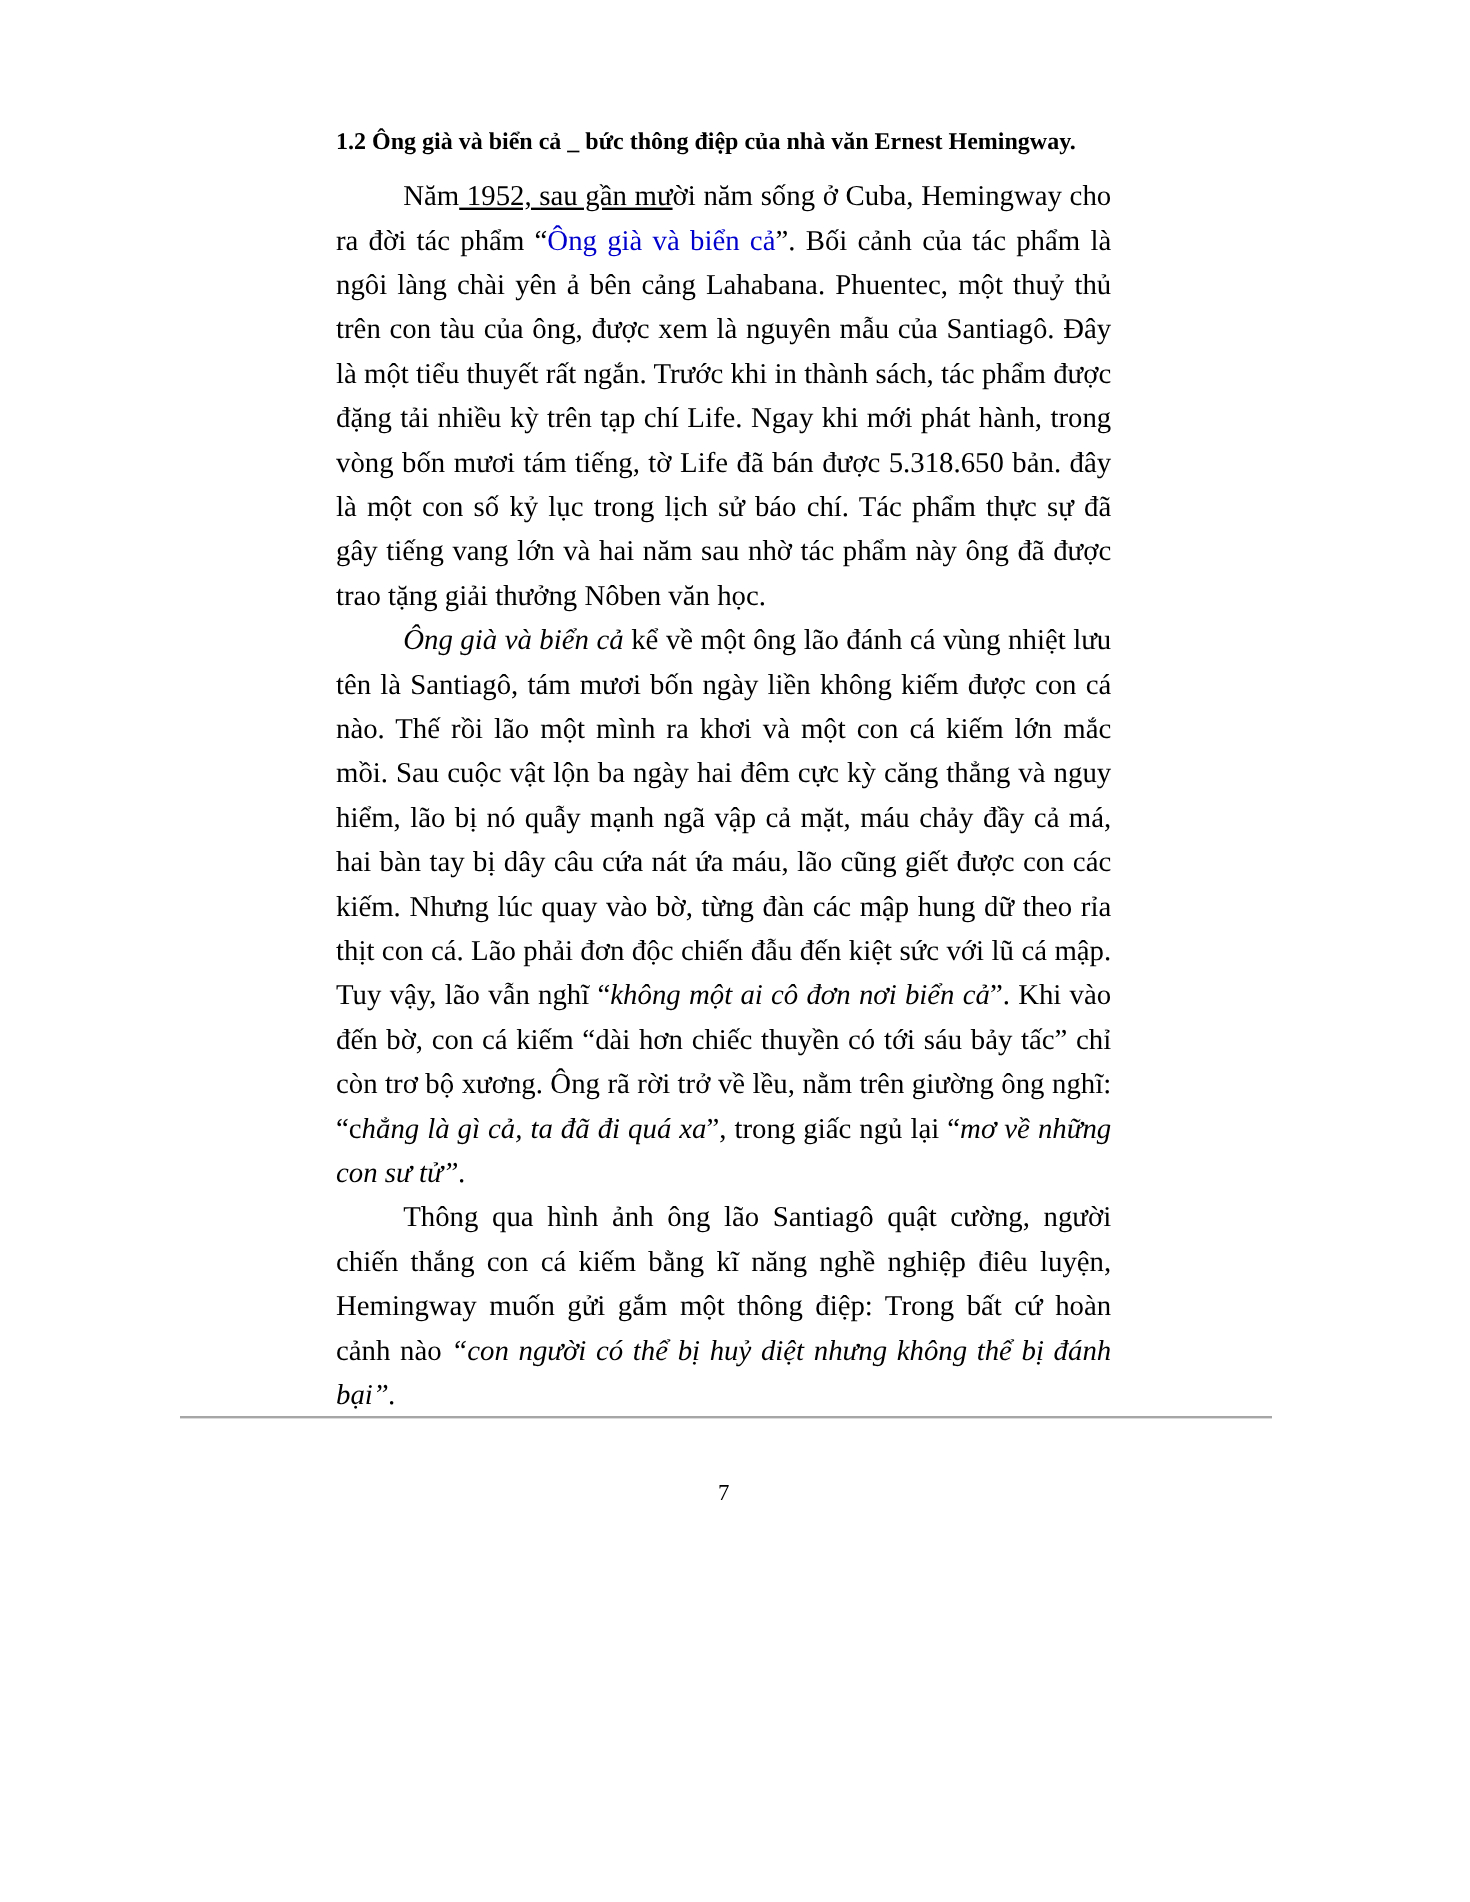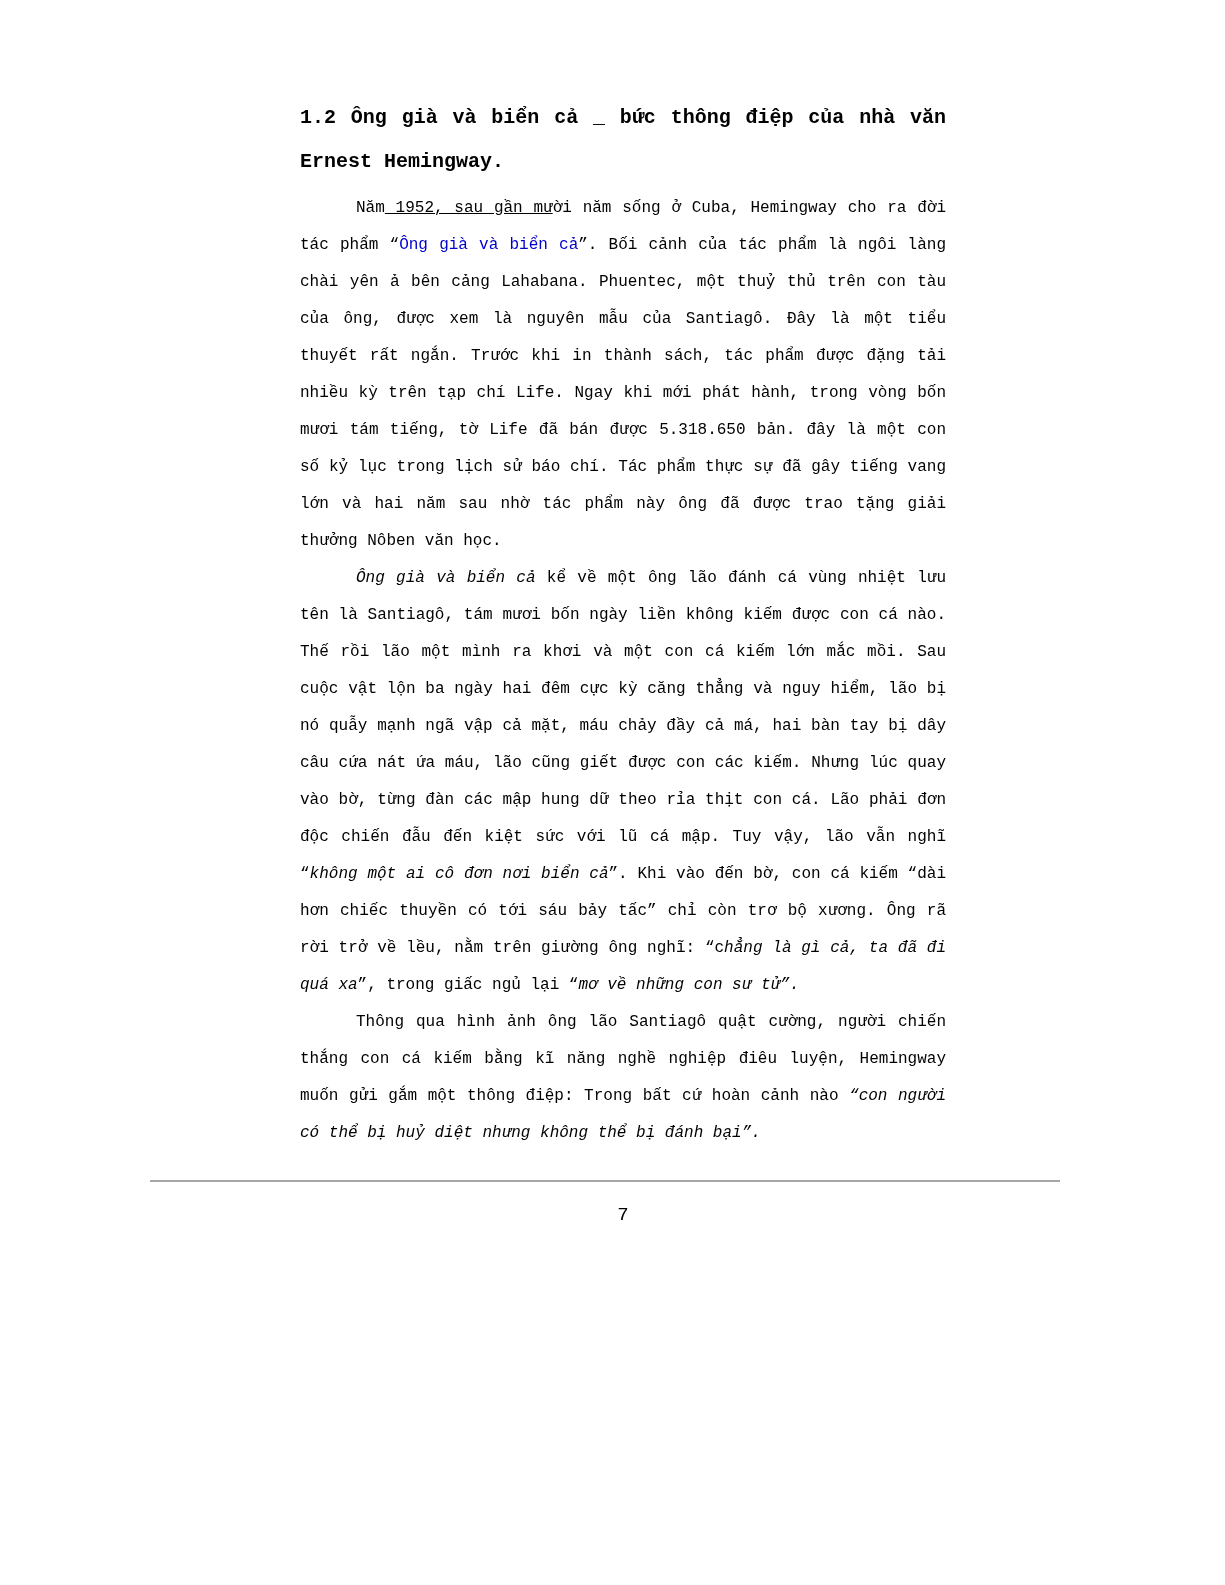--- a/index.html
+++ b/index.html
@@ -8,34 +8,33 @@
     width: 1225px;
     height: 1585px;
     position: relative;
     font-family: "Liberation Serif", "DejaVu Serif", serif;
     color: #000000;
     overflow: hidden;
   }
   .page { position: absolute; inset: 0; background: #ffffff; }
   .content {
     position: absolute;
-    left: 300px;
+    left: 280px;
     top: 96px;
     width: 646px;
-    font-family: Liberation Mono, monospace;
   }
   .heading {
     font-size: 20px;
     font-weight: bold;
     line-height: 44px;
     text-align: justify;
     margin-bottom: 6px;
   }
   p.para {
-    font-size: 16px;
+    font-size: 24px;
     line-height: 37px;
     text-align: justify;
     text-indent: 56px;
   }
   .italic { font-style: italic; }
   .u { text-decoration: underline; }
   .link { color: #0000cc; }
   .page-number {
     text-align: center;
     font-size: 19px;

